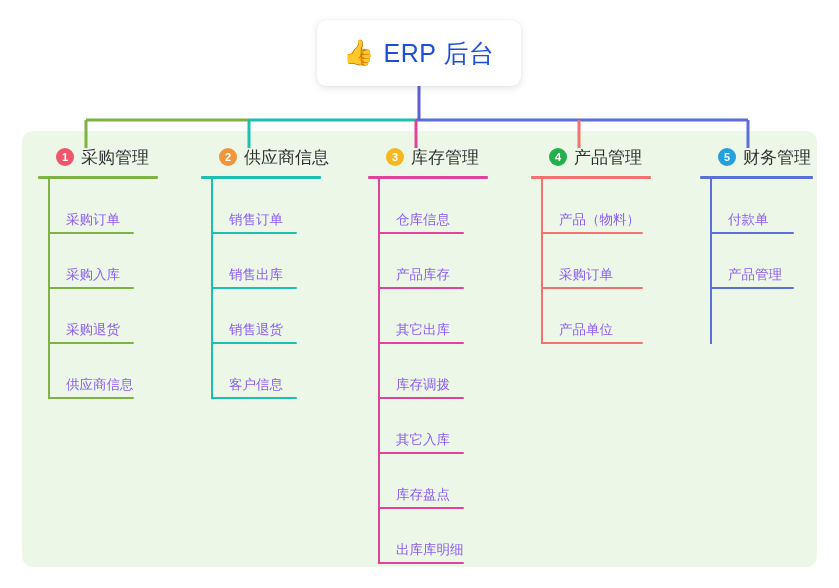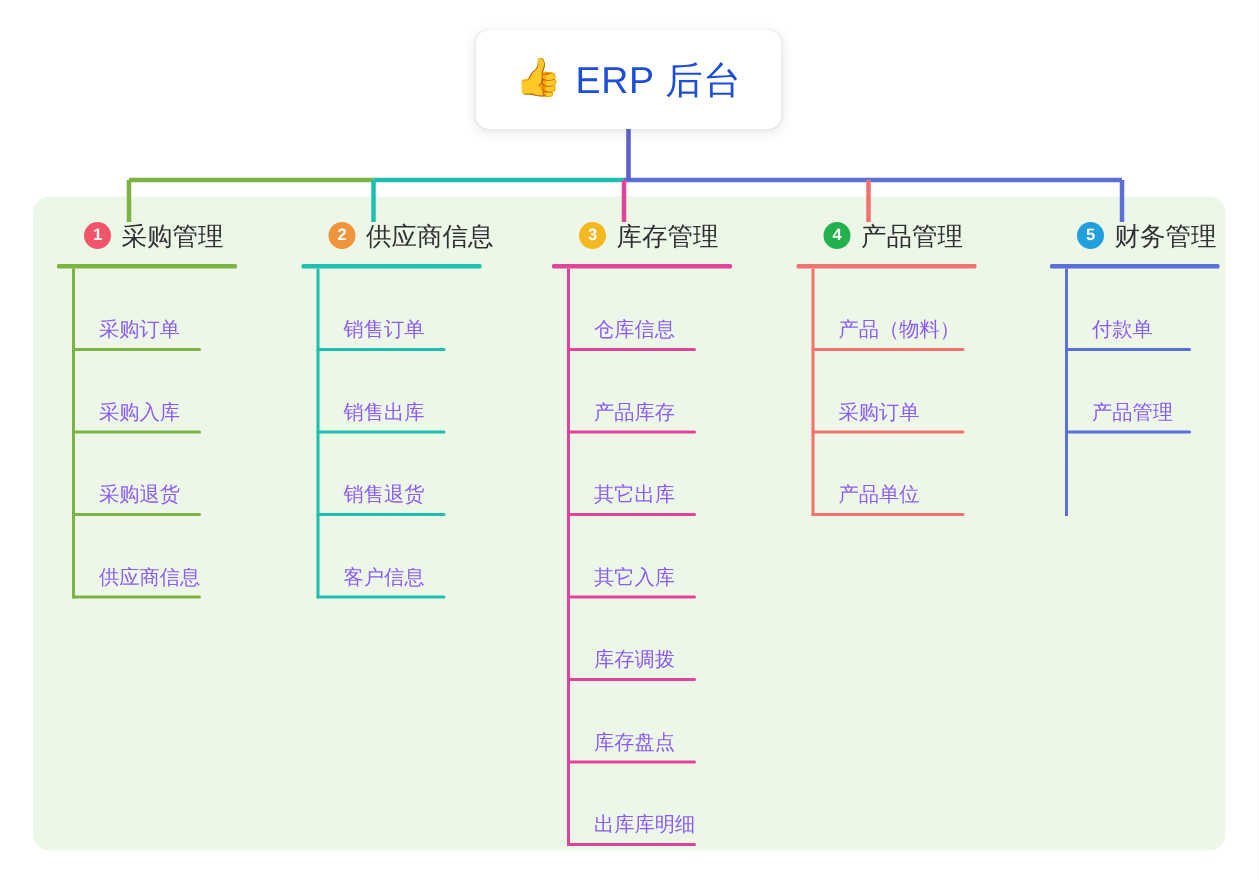--- a/index.html
+++ b/index.html
@@ -226,25 +226,25 @@
           </div>
           <div class="leaf">
             <span class="leaf-label">产品库存</span>
             <div class="leaf-rule" style="background: rgb(224, 68, 154); width: 86px;"></div>
           </div>
           <div class="leaf">
             <span class="leaf-label">其它出库</span>
             <div class="leaf-rule" style="background: rgb(224, 68, 154); width: 86px;"></div>
           </div>
           <div class="leaf">
+            <span class="leaf-label">库存调拨</span>
+            <div class="leaf-rule" style="background: rgb(224, 68, 154); width: 86px;"></div>
+          </div>
+          <div class="leaf">
             <span class="leaf-label">其它入库</span>
-            <div class="leaf-rule" style="background: rgb(224, 68, 154); width: 86px;"></div>
-          </div>
-          <div class="leaf">
-            <span class="leaf-label">库存调拨</span>
             <div class="leaf-rule" style="background: rgb(224, 68, 154); width: 86px;"></div>
           </div>
           <div class="leaf">
             <span class="leaf-label">库存盘点</span>
             <div class="leaf-rule" style="background: rgb(224, 68, 154); width: 86px;"></div>
           </div>
           <div class="leaf">
             <span class="leaf-label">出库库明细</span>
             <div class="leaf-rule" style="background: rgb(224, 68, 154); width: 86px;"></div>
           </div>

